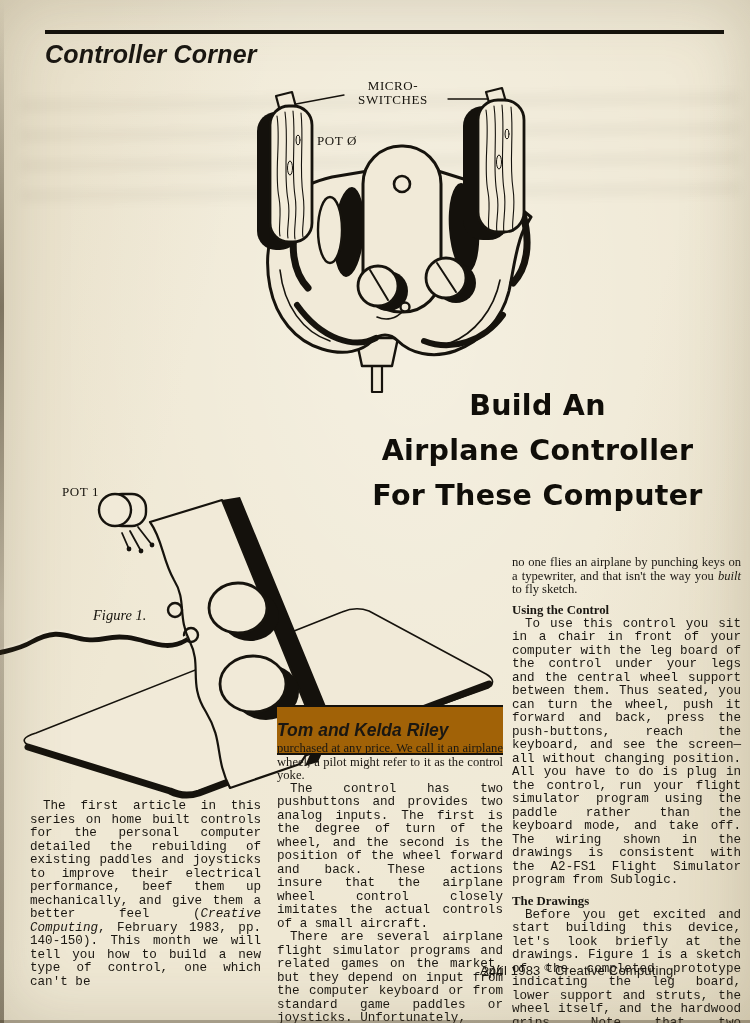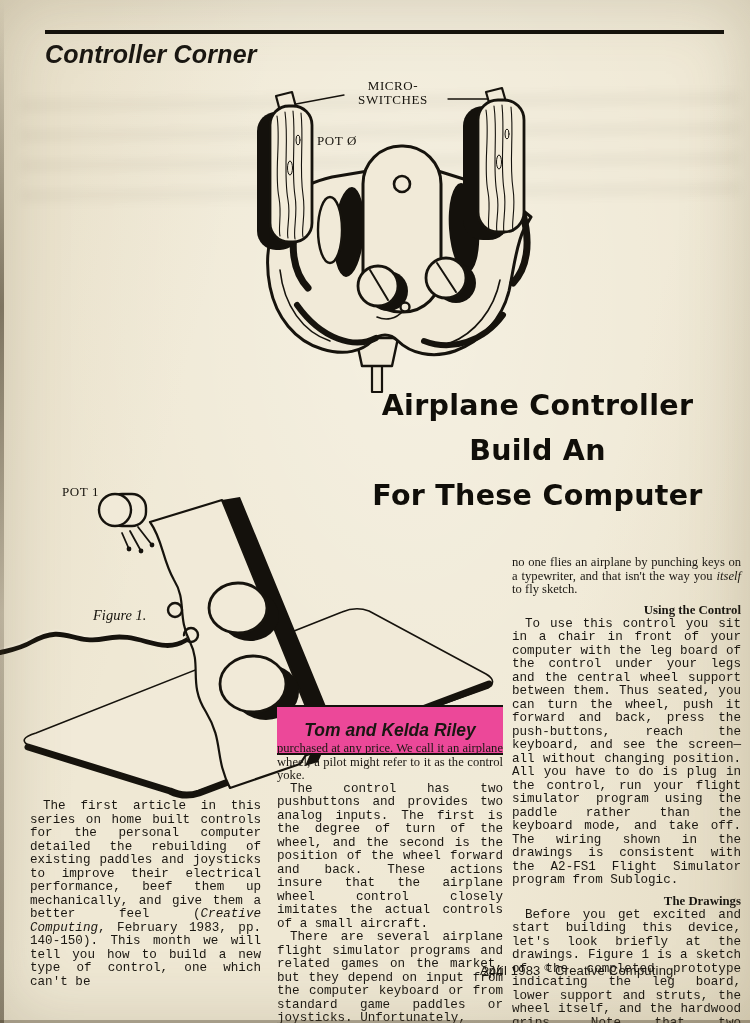--- a/index.html
+++ b/index.html
@@ -25,31 +25,31 @@
 
   .fig-svg{position:absolute;left:0;top:0;width:750px;height:1023px;z-index:1;}
   .fig-svg text{font-family:"Liberation Serif",serif;fill:#16130d;}
   .fig-label{font-size:13px;letter-spacing:.6px;}
   .fig-caption{font-size:14.5px;font-style:italic;}
 
   .title-block{position:absolute;left:345px;top:383px;width:385px;z-index:2;text-align:center;
     font-family:"DejaVu Sans",sans-serif;font-weight:bold;font-size:28.5px;line-height:45px;
     letter-spacing:.3px;color:#100e09;white-space:nowrap;}
 
-  .byline-box{position:absolute;left:277px;top:705px;width:226px;z-index:2;background:#ec4899;
-    border-top:2px solid #14110c;border-bottom:2px solid #14110c;padding:13px 0 12px;text-align:center;
+  .byline-box{position:absolute;left:277px;top:705px;width:226px;z-index:2;background:#a16207;
+    border-top:2px solid #14110c;border-bottom:2px solid #14110c;padding:13px 0 12px;
     font-family:"Liberation Sans",sans-serif;font-weight:bold;font-style:italic;font-size:17.5px;}
 
   .col{position:absolute;z-index:2;font-size:12.6px;line-height:13.5px;text-align:justify;}
   .col p{margin:0;}
   .col p.ind{text-indent:13px;font-family:Liberation Mono, monospace;}
   .col-left{left:30px;top:800px;width:231px;}
   .col-mid{left:277px;top:742px;width:226px;}
   .col-right{left:512px;top:556px;width:229px;}
-  .col h4{margin:6px 0 1px;font-size:12.8px;font-weight:bold;line-height:14px;text-align:right;}
+  .col h4{margin:6px 0 1px;font-size:12.8px;font-weight:bold;line-height:14px;text-align:left;}
   .footnote{margin-top:9px;border-top:1.4px solid #14110c;padding-top:7px;font-size:11.4px;line-height:13.5px;text-align:left;}
   .ital{font-style:italic;}
 
   .folio{position:absolute;left:277px;top:965px;width:226px;z-index:2;text-align:right;
     font-family:"Liberation Sans",sans-serif;font-size:12.5px;}
   .credit{position:absolute;left:480px;top:963px;width:260px;z-index:2;text-align:left;
     font-family:"Liberation Sans",sans-serif;font-size:13px;letter-spacing:.2px;}
   .credit .sym{font-size:9px;vertical-align:4px;}
 </style>
 </head>
@@ -170,41 +170,41 @@
   </g>
 
   <text class="fig-label" x="393" y="90" text-anchor="middle">MICRO-</text>
   <text class="fig-label" x="393" y="104" text-anchor="middle">SWITCHES</text>
   <text class="fig-label" x="317" y="145">POT Ø</text>
   <text class="fig-label" x="62" y="496">POT 1</text>
   <text class="fig-caption" x="93" y="620">Figure 1.</text>
 </svg>
 
 <div class="title-block">
+  <div>Build An</div>
   <div>Airplane Controller</div>
-  <div>Build An</div>
   <div>For These Computer</div>
 </div>
 
 <div class="byline-box">
   <span>Tom and Kelda Riley</span>
 </div>
 
 <div class="col col-left">
   <p class="ind"><span>The first article in this series on home built controls for the personal computer detailed the rebuilding of existing paddles and joysticks to improve their electrical performance, beef them up mechanically, and give them a better feel (</span><span class="ital">Creative Computing</span><span>, February 1983, pp. 140-150). This month we will tell you how to build a new type of control, one which can't be</span></p>
 </div>
 
 <div class="col col-mid">
   <p>purchased at any price. We call it an airplane wheel; a pilot might refer to it as the control yoke.</p>
   <p class="ind">The control has two pushbuttons and provides two analog inputs. The first is the degree of turn of the wheel, and the second is the position of the wheel forward and back. These actions insure that the airplane wheel control closely imitates the actual controls of a small aircraft.</p>
   <p class="ind">There are several airplane flight simulator programs and related games on the market, but they depend on input from the computer keyboard or from standard game paddles or joysticks. Unfortunately,</p>
 </div>
 
 <div class="col col-right">
-  <p><span>no one flies an airplane by punching keys on a typewriter, and that isn't the way you </span><span class="ital">itself</span><span> to fly sketch.</span></p>
+  <p><span>no one flies an airplane by punching keys on a typewriter, and that isn't the way you </span><span class="ital">built</span><span> to fly sketch.</span></p>
   <h4>Using the Control</h4>
   <p class="ind">To use this control you sit in a chair in front of your computer with the leg board of the control under your legs and the central wheel support between them. Thus seated, you can turn the wheel, push it forward and back, press the push-buttons, reach the keyboard, and see the screen—all without changing position. All you have to do is plug in the control, run your flight simulator program using the paddle rather than the keyboard mode, and take off. The wiring shown in the drawings is consistent with the A2-FS1 Flight Simulator program from Sublogic.</p>
   <h4>The Drawings</h4>
   <p class="ind">Before you get excited and start building this device, let's look briefly at the drawings. Figure 1 is a sketch of the completed prototype indicating the leg board, lower support and struts, the wheel itself, and the hardwood grips. Note that two microswitches are mounted in the grips, potentiometer 0 is mounted in the wheel axis, and potentiometer 1 is mounted on the lower back strut.</p>
 </div>
 
 <div class="folio">244</div>
 <div class="credit"><span>April 1983 </span><span class="sym">©</span><span> Creative Computing</span></div>
 
 <div class="vignette"></div>

